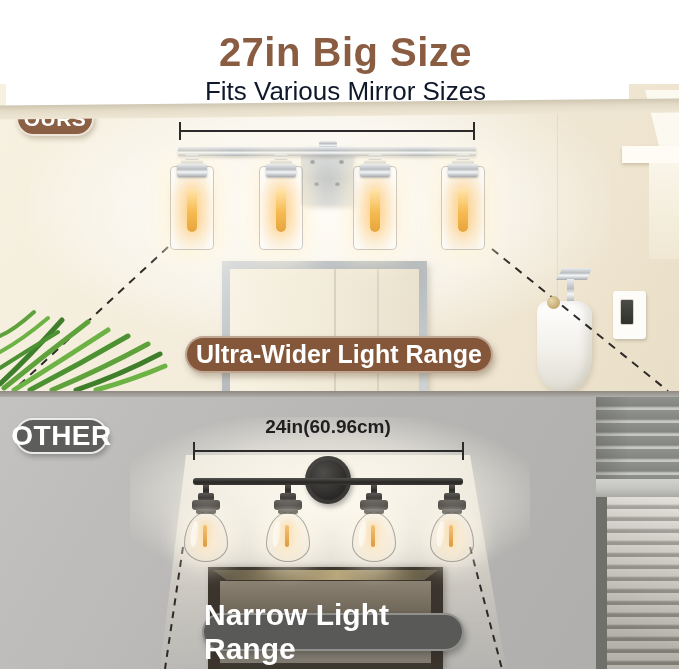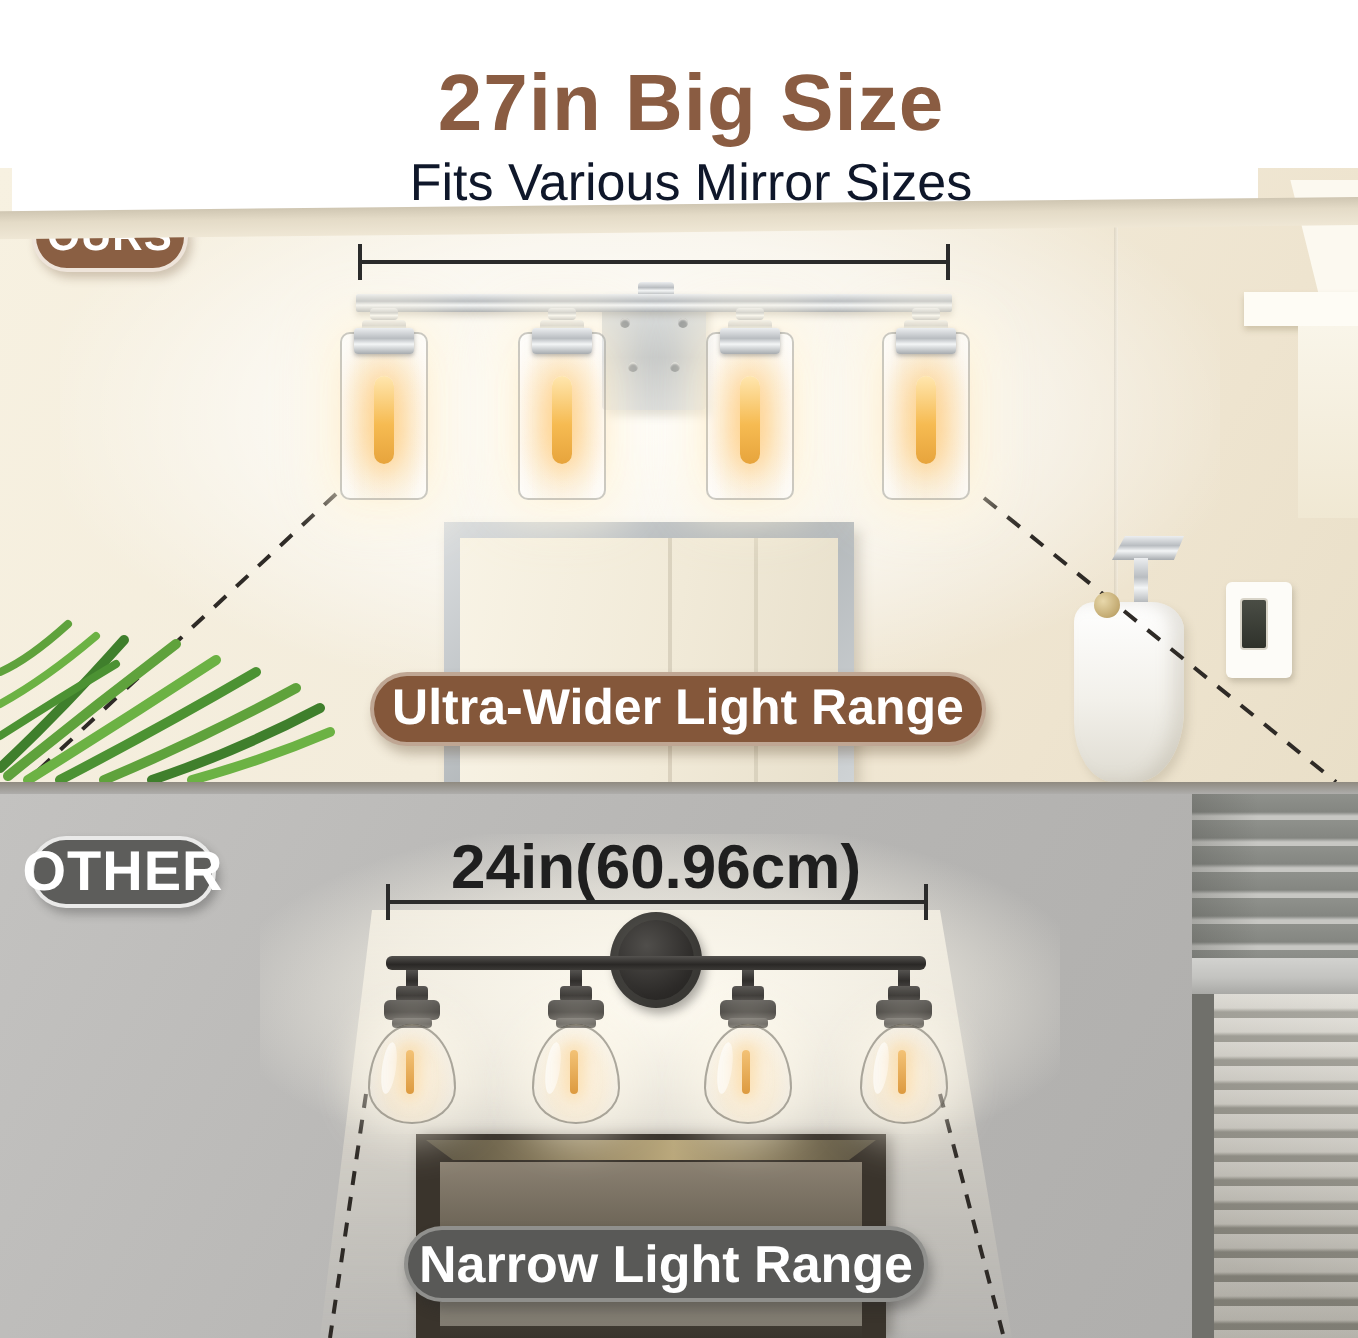--- a/index.html
+++ b/index.html
@@ -104,21 +104,21 @@
     background:linear-gradient(120deg,#c3c2c0 0%,#b7b6b4 45%,#aeadab 100%);}
   .beam{left:0;top:0;width:679px;height:272px;z-index:2;
     clip-path:polygon(186px 58px,470px 58px,506px 272px,160px 272px);
     background:linear-gradient(180deg,rgba(248,243,230,.95) 0%,rgba(240,234,220,.7) 45%,rgba(220,215,202,.35) 80%,rgba(205,201,190,.15) 100%);
     filter:blur(2px);}
   .beam-glow{left:130px;top:20px;width:400px;height:150px;z-index:2;
     background:radial-gradient(ellipse at 50% 55%,rgba(255,252,242,.95) 0%,rgba(252,248,236,.5) 50%,rgba(255,255,255,0) 78%);}
 
   .badge-other{left:15px;top:21px;width:93px;height:36px;background:#5d5d5b;font-size:28px;
     border:2px solid rgba(250,250,248,.9);box-shadow:2px 3px 5px rgba(40,40,40,.3);letter-spacing:.5px;}
-  .dim-label-other{left:190px;top:19px;width:276px;font-size:31px;}
+  .dim-label-other{left:190px;top:19px;width:276px;font-size:19px;}
   .dl-other{left:194px;top:53px;width:270px;}
   .dt-other-l{left:193px;top:45px;} .dt-other-r{left:462px;top:45px;}
 
   
   .dark{background:linear-gradient(180deg,#54524f 0%,#2a2826 60%,#3b3936 100%);}
   .canopy{left:305px;top:59px;width:46px;height:48px;border-radius:50%;z-index:4;
     background:radial-gradient(circle at 40% 35%,#504e4b 0%,#2c2a28 60%,#1d1c1a 100%);
     box-shadow:inset 0 0 0 4px rgba(90,88,84,.35),2px 3px 5px rgba(60,58,54,.4);}
   .bar-other{left:193px;top:81px;width:270px;height:7px;z-index:5;border-radius:3px;}
   .dark-unit{top:88px;width:48px;height:82px;z-index:5;}
@@ -140,21 +140,21 @@
   .mirror-other{left:208px;top:170px;width:235px;height:102px;z-index:4;
     background:#3a342c;box-shadow:3px 0 6px rgba(60,55,45,.35);}
   .mirror-other-bevel{left:5px;top:3px;right:5px;height:10px;
     background:linear-gradient(90deg,#57503f 0%,#a8976f 45%,#baa87c 55%,#57503f 100%);
     clip-path:polygon(0 0,100% 0,94% 100%,6% 100%);}
   .mirror-other-inner{left:12px;top:14px;right:12px;bottom:0;
     background:linear-gradient(180deg,#8b8172 0%,#6f6759 35%,#4f4940 70%,#3a352d 100%);}
   .mirror-other-inner::after{content:"";position:absolute;left:0;bottom:6px;width:100%;height:12px;
     background:rgba(228,222,208,.4);}
 
-  .pill-other{left:202px;top:216px;width:262px;height:38px;background:#595957;font-size:26px;
+  .pill-other{left:202px;top:216px;width:262px;height:38px;background:#595957;font-size:30px;
     border:2px solid rgba(245,245,243,.35);box-shadow:2px 4px 6px rgba(40,40,40,.35);}
 
   
   .blinds{left:596px;top:0;width:83px;height:272px;z-index:3;}
   .blinds-upper{left:0;top:0;width:83px;height:82px;
     background:repeating-linear-gradient(180deg,#8f918c 0px,#848681 9px,#c7c7c3 11px,#c7c7c3 13px);}
   .blinds-upper::after{content:"";position:absolute;inset:0;
     background:linear-gradient(90deg,rgba(70,70,66,.25),rgba(255,255,255,0) 40%);}
   .blinds-valance{left:0;top:82px;width:83px;height:18px;
     background:linear-gradient(180deg,#d2d2cf 0%,#c3c3c0 55%,#a9a9a6 100%);}

